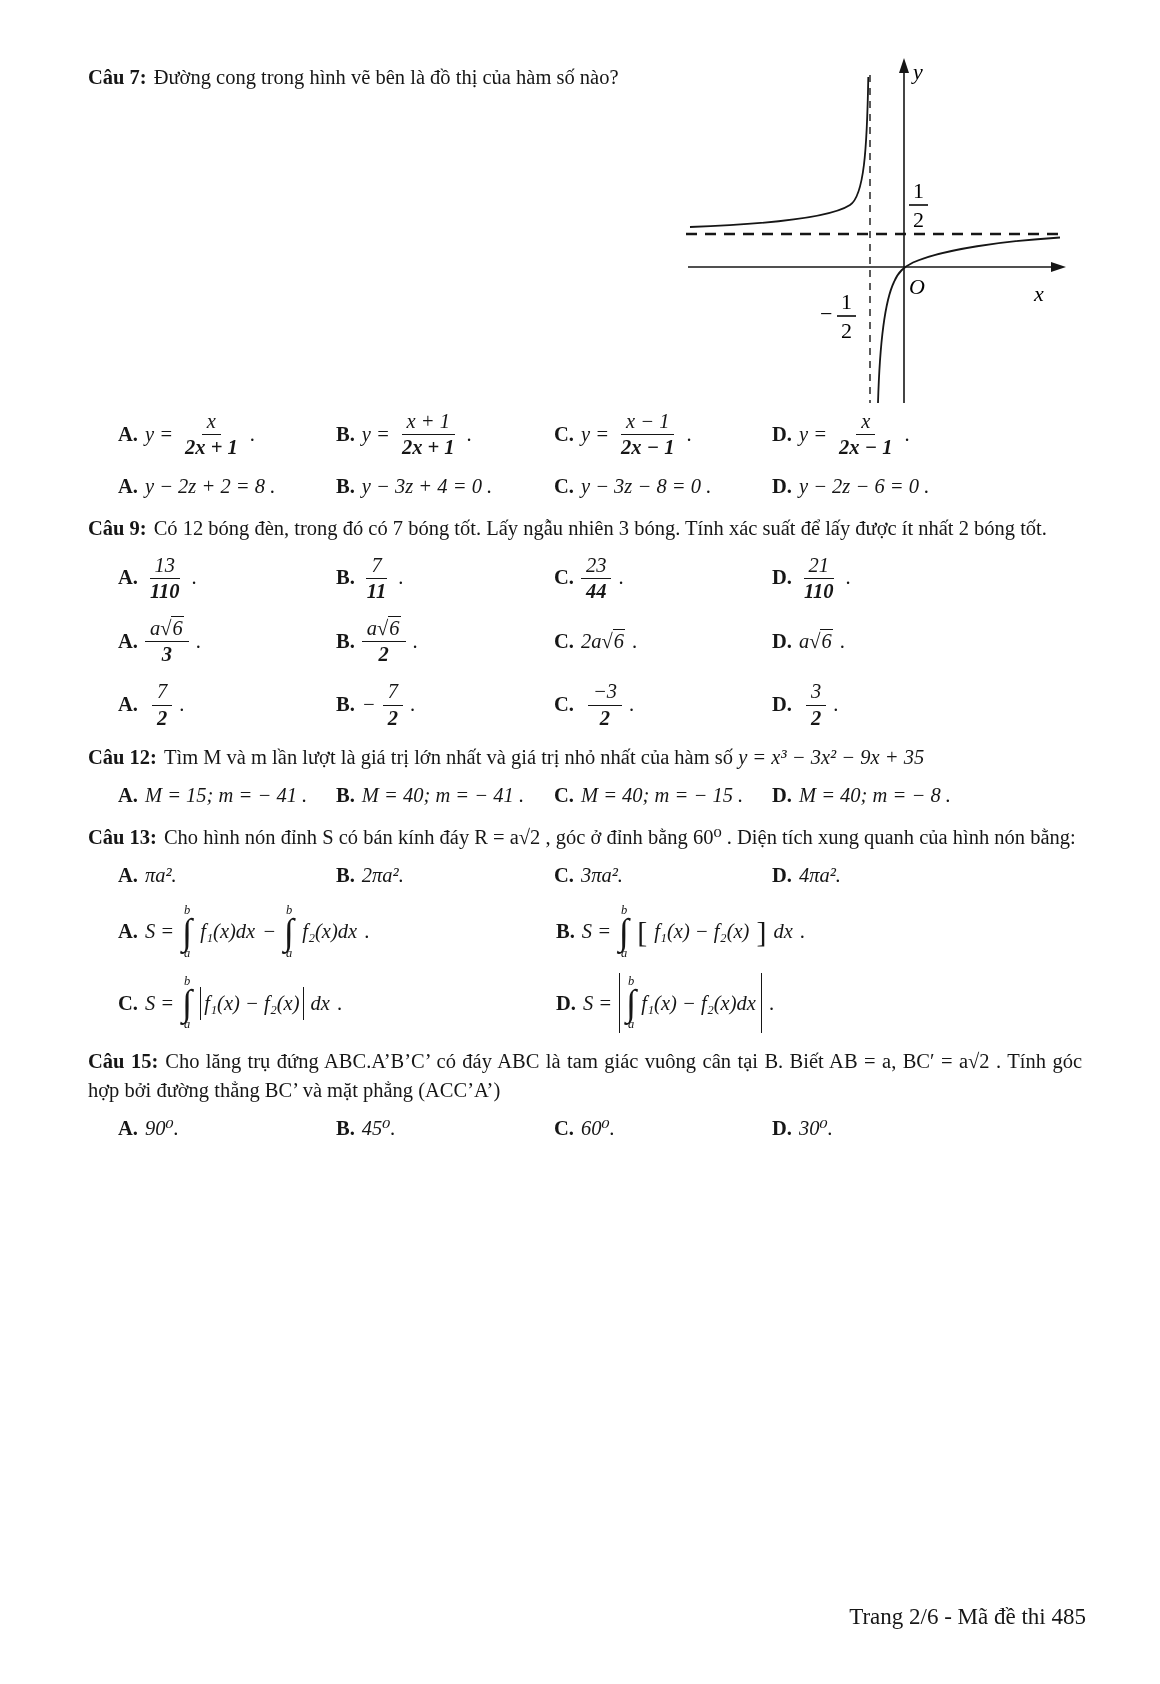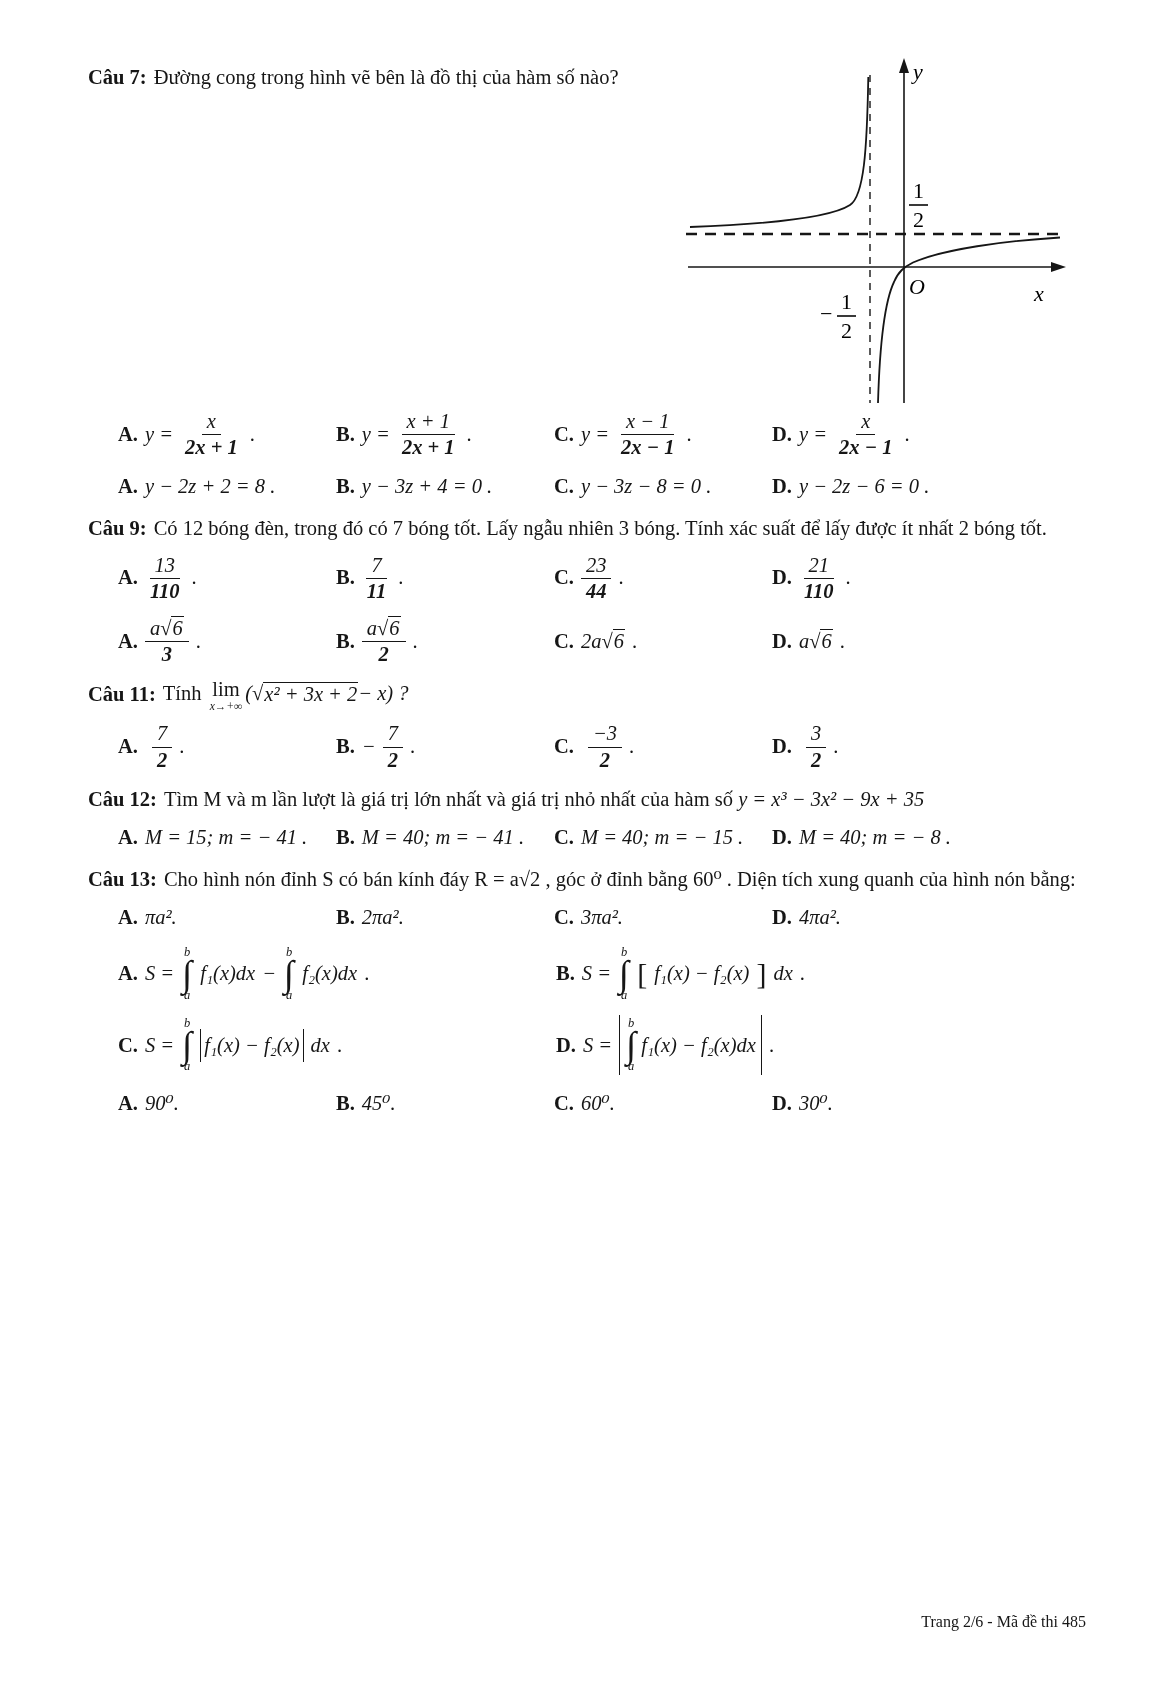--- a/index.html
+++ b/index.html
@@ -30,21 +30,21 @@
   .integral .isym { font-size:37px; line-height:.82; font-style:normal; }
   .integral .ib, .integral .ia { font-size:12.5px; font-style:italic; line-height:1; }
   .abs { border-left:1.7px solid #161616; border-right:1.7px solid #161616; padding:2px 3px; }
   .bigabs { border-left:1.7px solid #161616; border-right:1.7px solid #161616; padding:2px 5px; display:inline-flex; align-items:center; gap:4px; }
   .bigbrack { font-size:30px; font-style:normal; line-height:0; vertical-align:-4px; }
   .q7-row { display:flex; align-items:flex-start; }
   .q7-row .q7-text { width:540px; padding-top:8px; }
   .q7-row svg { margin-left:auto; margin-right:4px; }
   .optrow2 .opt { flex:0 0 438px; }
   .optrow2 { margin-top:14px; margin-bottom:14px; }
-  .footer { position:absolute; right:74px; bottom:50px; font-size:16px; }
+  .footer { position:absolute; right:74px; bottom:50px; font-size:23px; }
   .question { margin-top:13px; }
   svg text { font-family:"Liberation Serif","DejaVu Serif",serif; }
 </style>
 </head>
 <body>
 
 <div class="question q7-row">
   <div class="q7-text">
     <b class="qlabel">Câu 7:</b><span>Đường cong trong hình vẽ bên là đồ thị của hàm số nào?</span>
   </div>
@@ -201,27 +201,20 @@
     </div>
     <div class="opt">
       <span class="okey">D.</span>
       <span class="math"><span>a</span><span>√</span><span class="rarg">6</span></span>
       <span>.</span>
     </div>
   </div>
 </div>
 
 <div class="question">
-  <div class="stem">
-    <b class="qlabel">Câu 11:</b><span>Tính</span>
-    <span class="lim">
-        <span class="lim-top">lim</span>
-        <span class="lim-sub">x→+∞</span>
-      </span><span class="math">(</span><span class="math">√</span><span class="math rarg">x² + 3x + 2</span><span class="math">− x) ?</span>
-  </div>
   <div class="optrow">
     <div class="opt">
       <span class="okey">A.</span>
       <span class="math"></span>
       <span class="frac">
           <span class="num">7</span>
           <span class="den">2</span>
         </span>
       <span>.</span>
     </div>
@@ -362,20 +355,23 @@
             <span class="ia">a</span>
           </span>
         <span class="math">f₁(x) − f₂(x)dx</span>
       </span>
       <span>.</span>
     </div>
   </div>
 </div>
 
 <div class="question">
+  <div class="stem">
+    <b class="qlabel">Câu 15:</b><span>Cho lăng trụ đứng ABC.A’B’C’ có đáy ABC là tam giác vuông cân tại B. Biết AB = a, BC′ = a√2 . Tính góc hợp bởi đường thẳng BC’ và mặt phẳng (ACC’A’)</span>
+  </div>
   <div class="optrow">
     <div class="opt">
         <span class="okey">A.</span>
         <span class="math">90⁰.</span>
       </div>
     <div class="opt">
         <span class="okey">B.</span>
         <span class="math">45⁰.</span>
       </div>
     <div class="opt">

